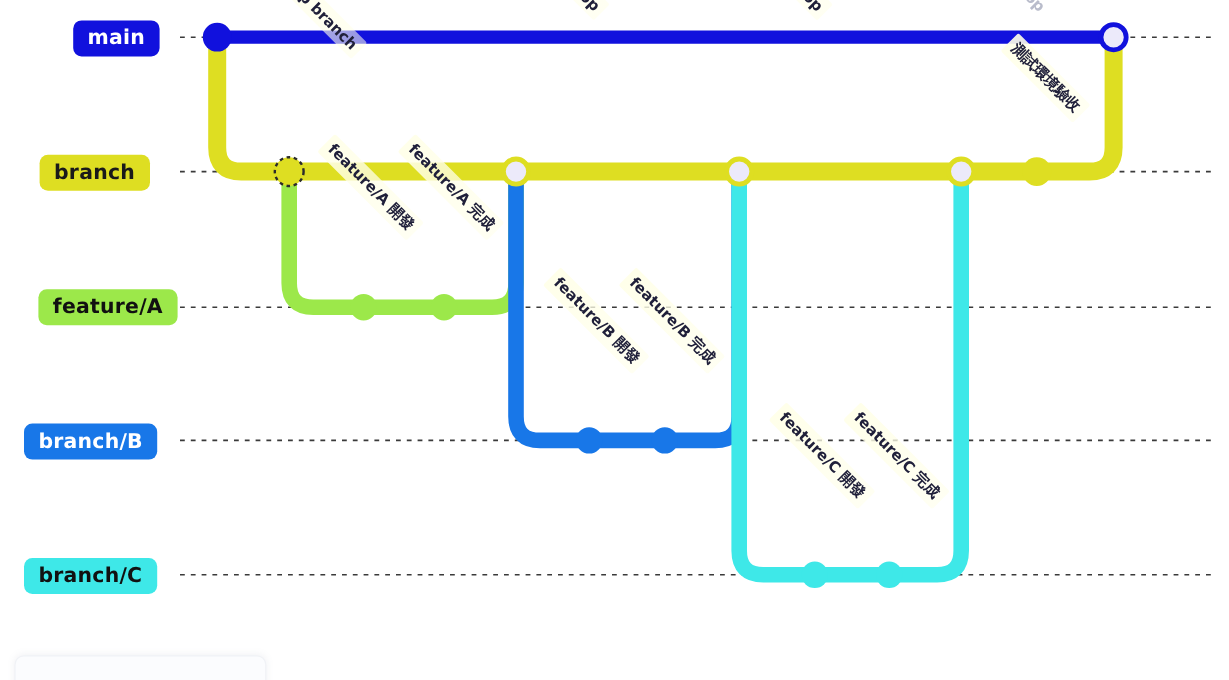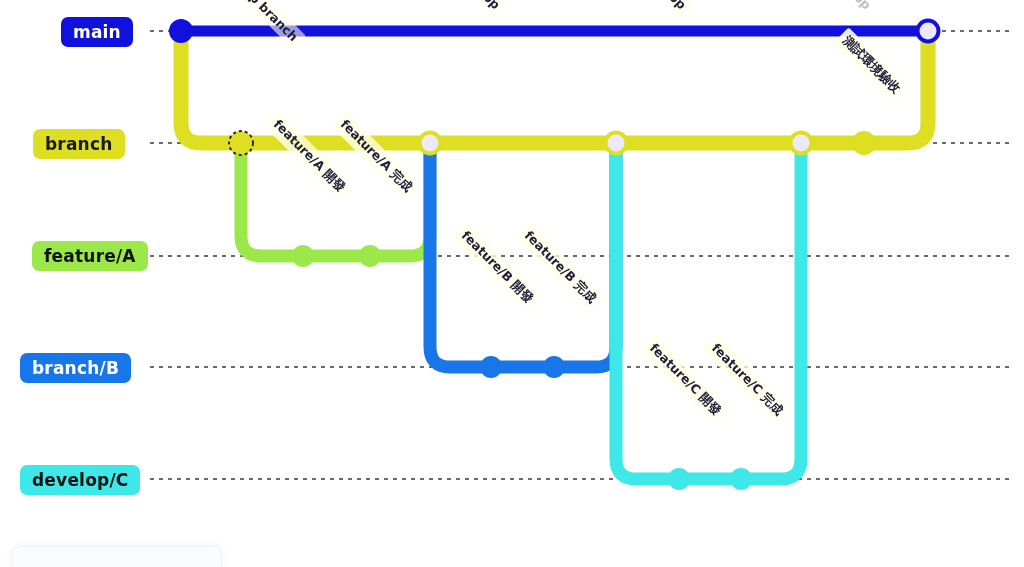--- a/index.html
+++ b/index.html
@@ -59,21 +59,21 @@
   <circle cx="741" cy="479" r="11" fill="#3ee8e8"></circle>
   <circle cx="801" cy="143" r="10.5" fill="#eceafa" stroke="#dede22" stroke-width="4"></circle>
   <circle cx="864" cy="143" r="12" fill="#dede22"></circle>
   <circle cx="928" cy="31" r="10.5" fill="#eceafa" stroke="#1111dd" stroke-width="4"></circle>
 </svg>
 
 <div class="chip chip-main">main</div>
 <div class="chip chip-develop">branch</div>
 <div class="chip chip-fa">feature/A</div>
 <div class="chip chip-fb">branch/B</div>
-<div class="chip chip-fc">develop/C</div>
+<div class="chip chip-fc">branch/C</div>
 
 <div id="annotation-layer">
     <div class="note" style="left: 246px; top: 152px; transform: rotate(45deg) translate(-100%, -50%); transform-origin: 100% 50%;">Start develop branch</div>
     <div class="note" style="left: 308px; top: 265px; transform: rotate(45deg) translate(-100%, -50%); transform-origin: 100% 50%;">feature/A 開發</div>
     <div class="note" style="left: 375px; top: 265px; transform: rotate(45deg) translate(-100%, -50%); transform-origin: 100% 50%;">feature/A 完成</div>
     <div class="note" style="left: 435px; top: 152px; transform: rotate(45deg) translate(-100%, -50%); transform-origin: 100% 50%;">Merge feature/A to develop</div>
     <div class="note" style="left: 496px; top: 376px; transform: rotate(45deg) translate(-100%, -50%); transform-origin: 100% 50%;">feature/B 開發</div>
     <div class="note" style="left: 559px; top: 376px; transform: rotate(45deg) translate(-100%, -50%); transform-origin: 100% 50%;">feature/B 完成</div>
     <div class="note" style="left: 621px; top: 152px; transform: rotate(45deg) translate(-100%, -50%); transform-origin: 100% 50%;">Merge feature/B to develop</div>
     <div class="note" style="left: 684px; top: 488px; transform: rotate(45deg) translate(-100%, -50%); transform-origin: 100% 50%;">feature/C 開發</div>

